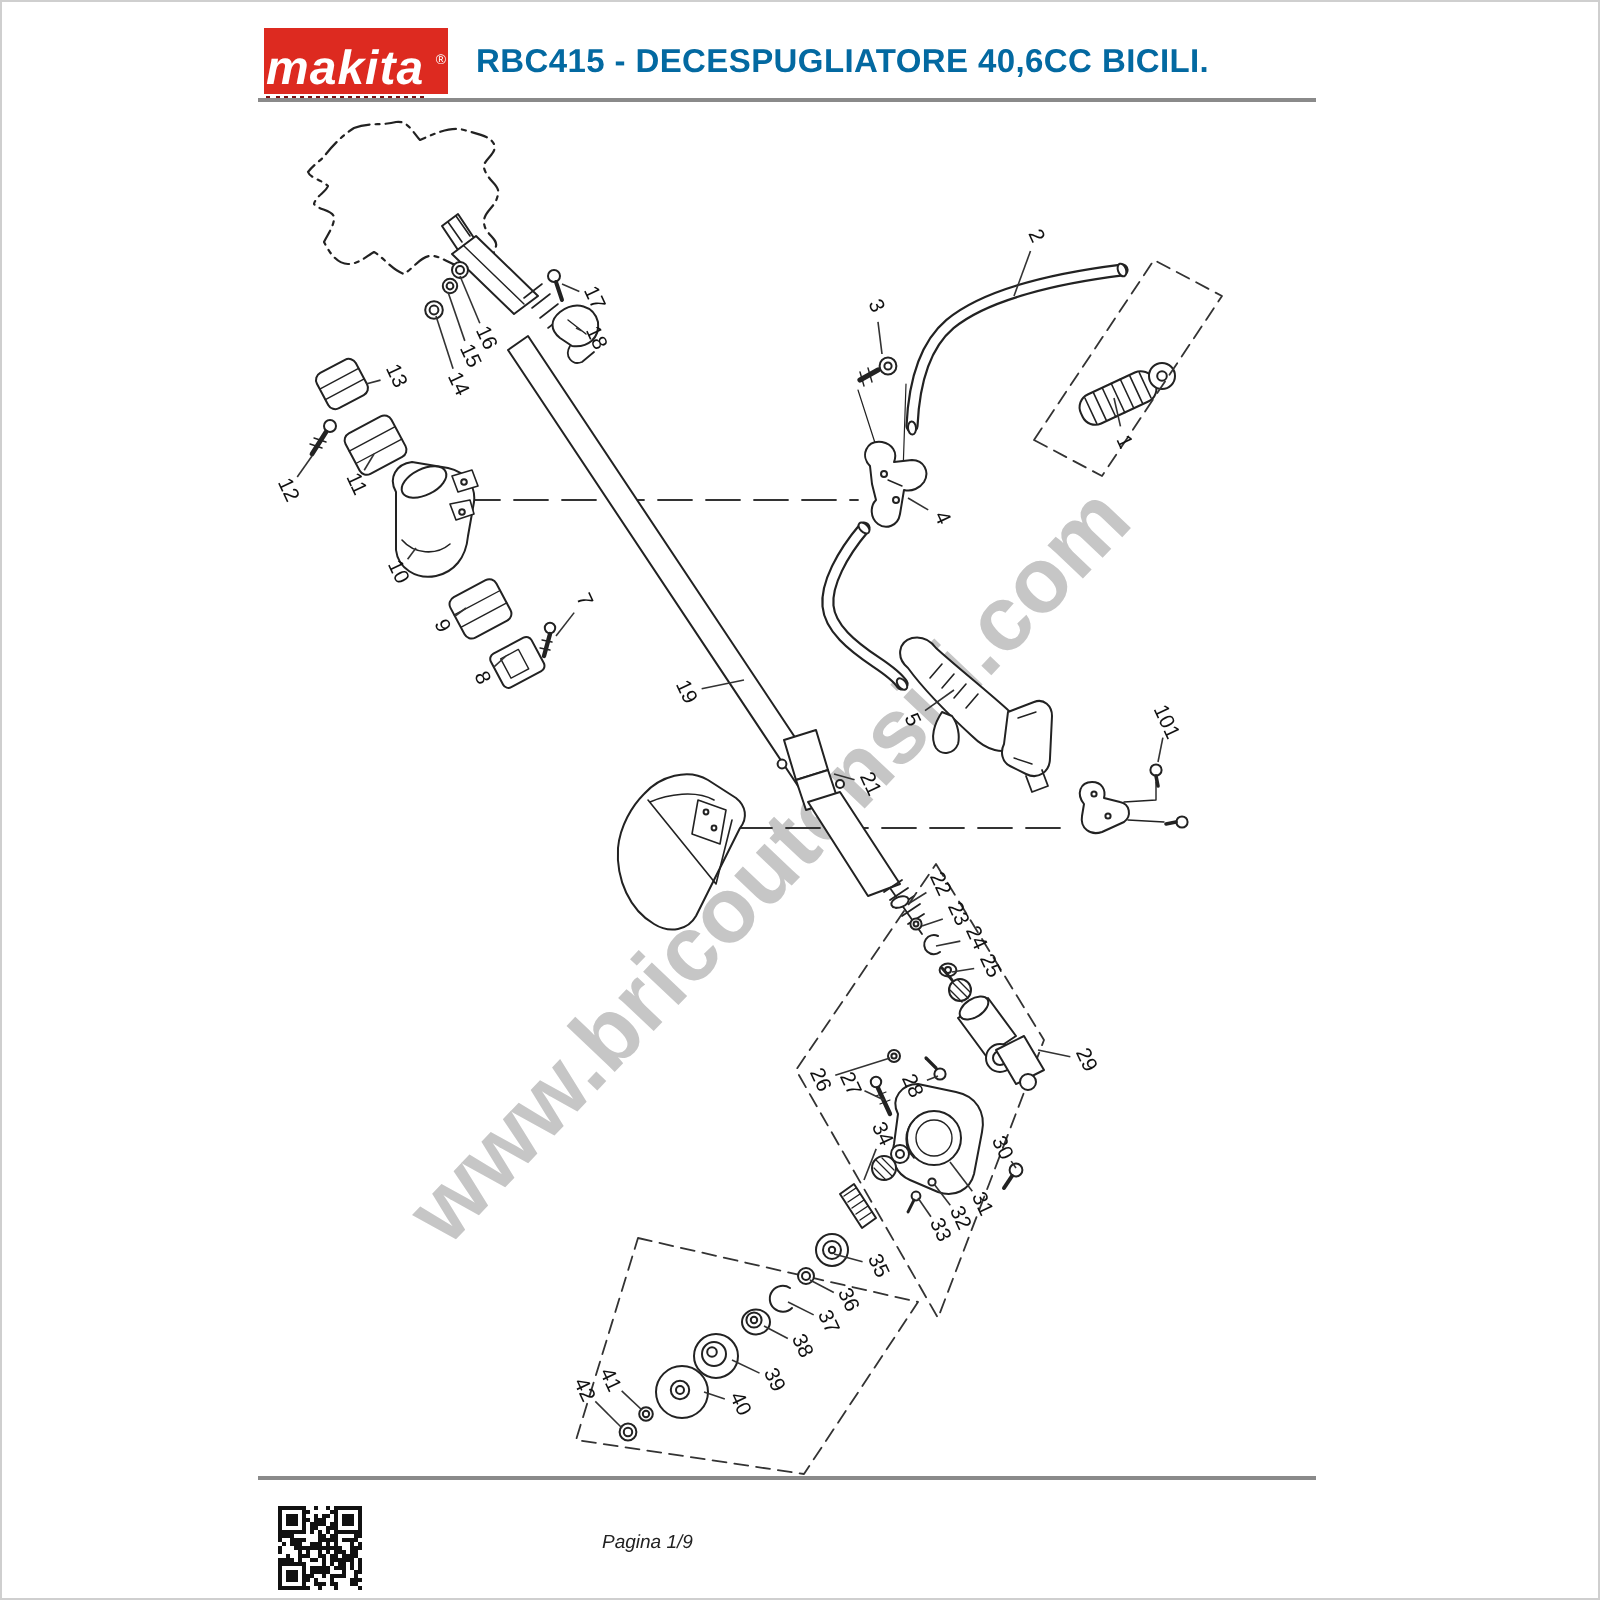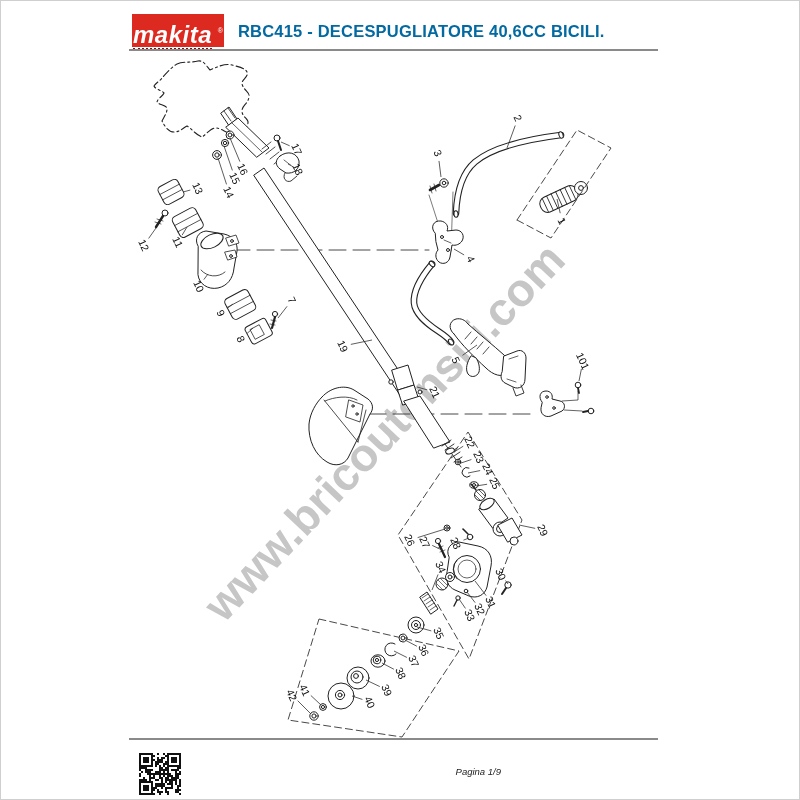--- a/index.html
+++ b/index.html
@@ -14,21 +14,21 @@
         letter-spacing:0.2px;white-space:nowrap;}
   .rule{position:absolute;left:128px;width:529px;height:0;border-top:2px solid #8a8a8a;}
   .rule-top{top:48px;}
   .rule-bottom{top:737px;}
   .watermark{position:absolute;left:103px;top:404px;width:560px;text-align:center;
         transform:rotate(-46.5deg);font-weight:bold;font-size:46px;color:#c6c6c6;
         white-space:nowrap;z-index:1;letter-spacing:0px;}
   #diagram{position:absolute;left:0;top:0;z-index:2;}
   .callout{font-size:10.5px;fill:#111;font-family:"Liberation Sans",sans-serif;}
   #qr{position:absolute;left:138px;top:752px;z-index:3;}
-  .page-num{position:absolute;left:300px;top:765px;width:200px;text-align:right;
+  .page-num{position:absolute;left:300px;top:765px;width:200px;text-align:left;
         font-style:italic;font-size:9.5px;color:#222;z-index:3;}
 </style>
 </head>
 <body>
 
 <div class="page">
 
   <div class="logo">
     <span class="logo-text">makita</span>
     <span class="logo-reg">®</span>

